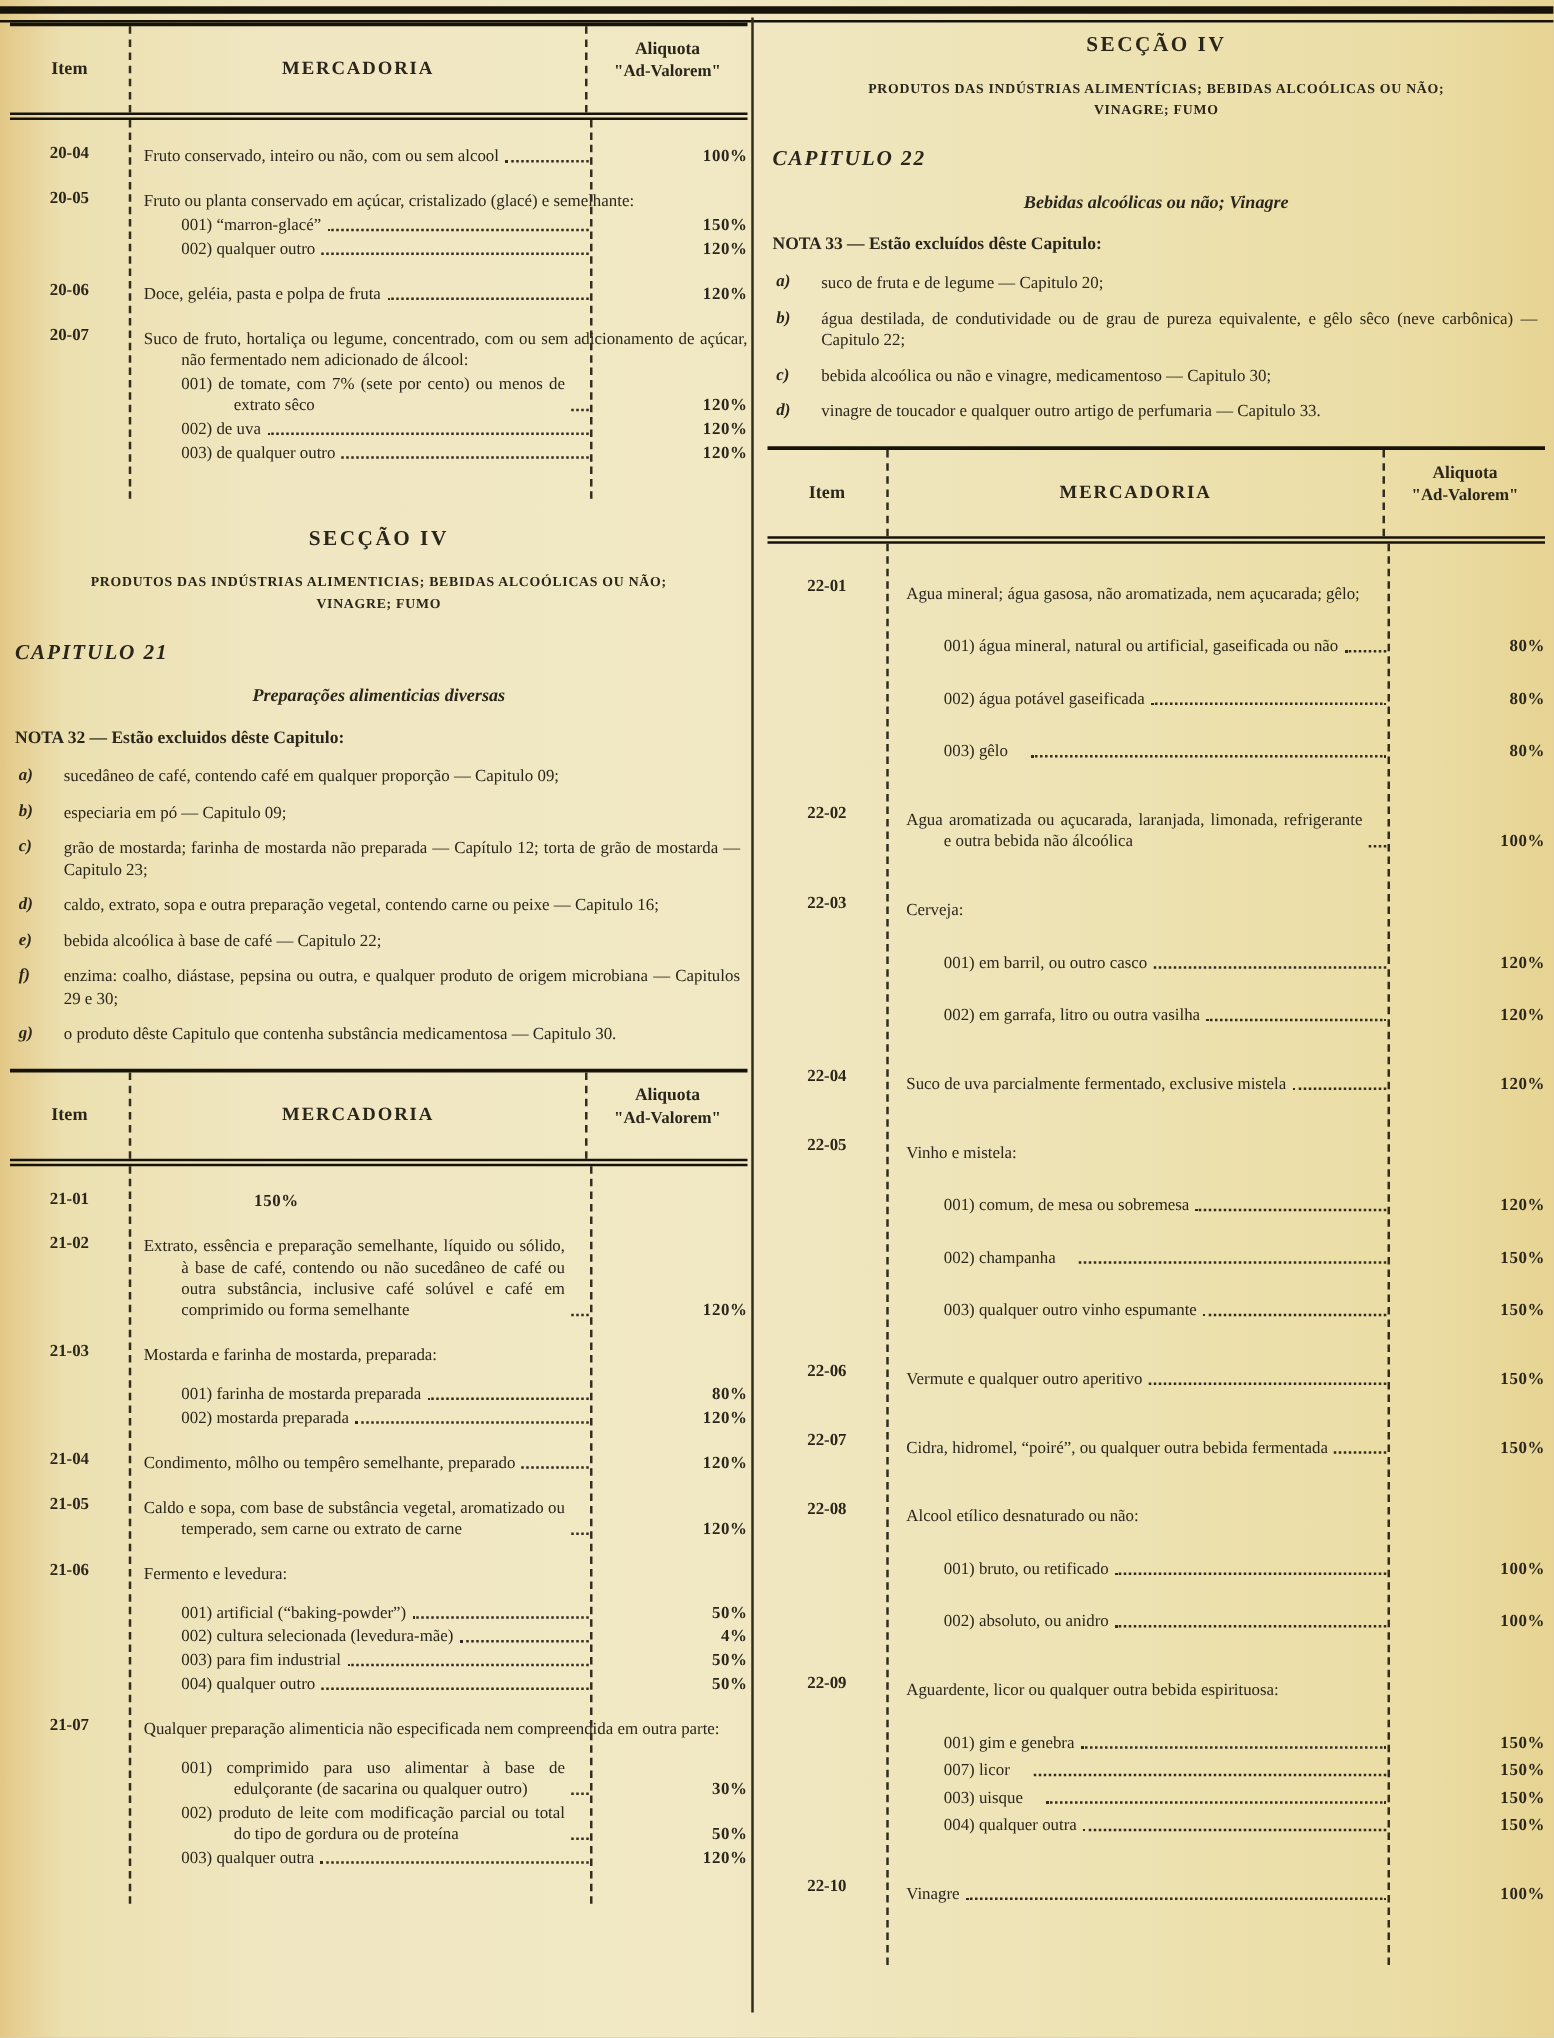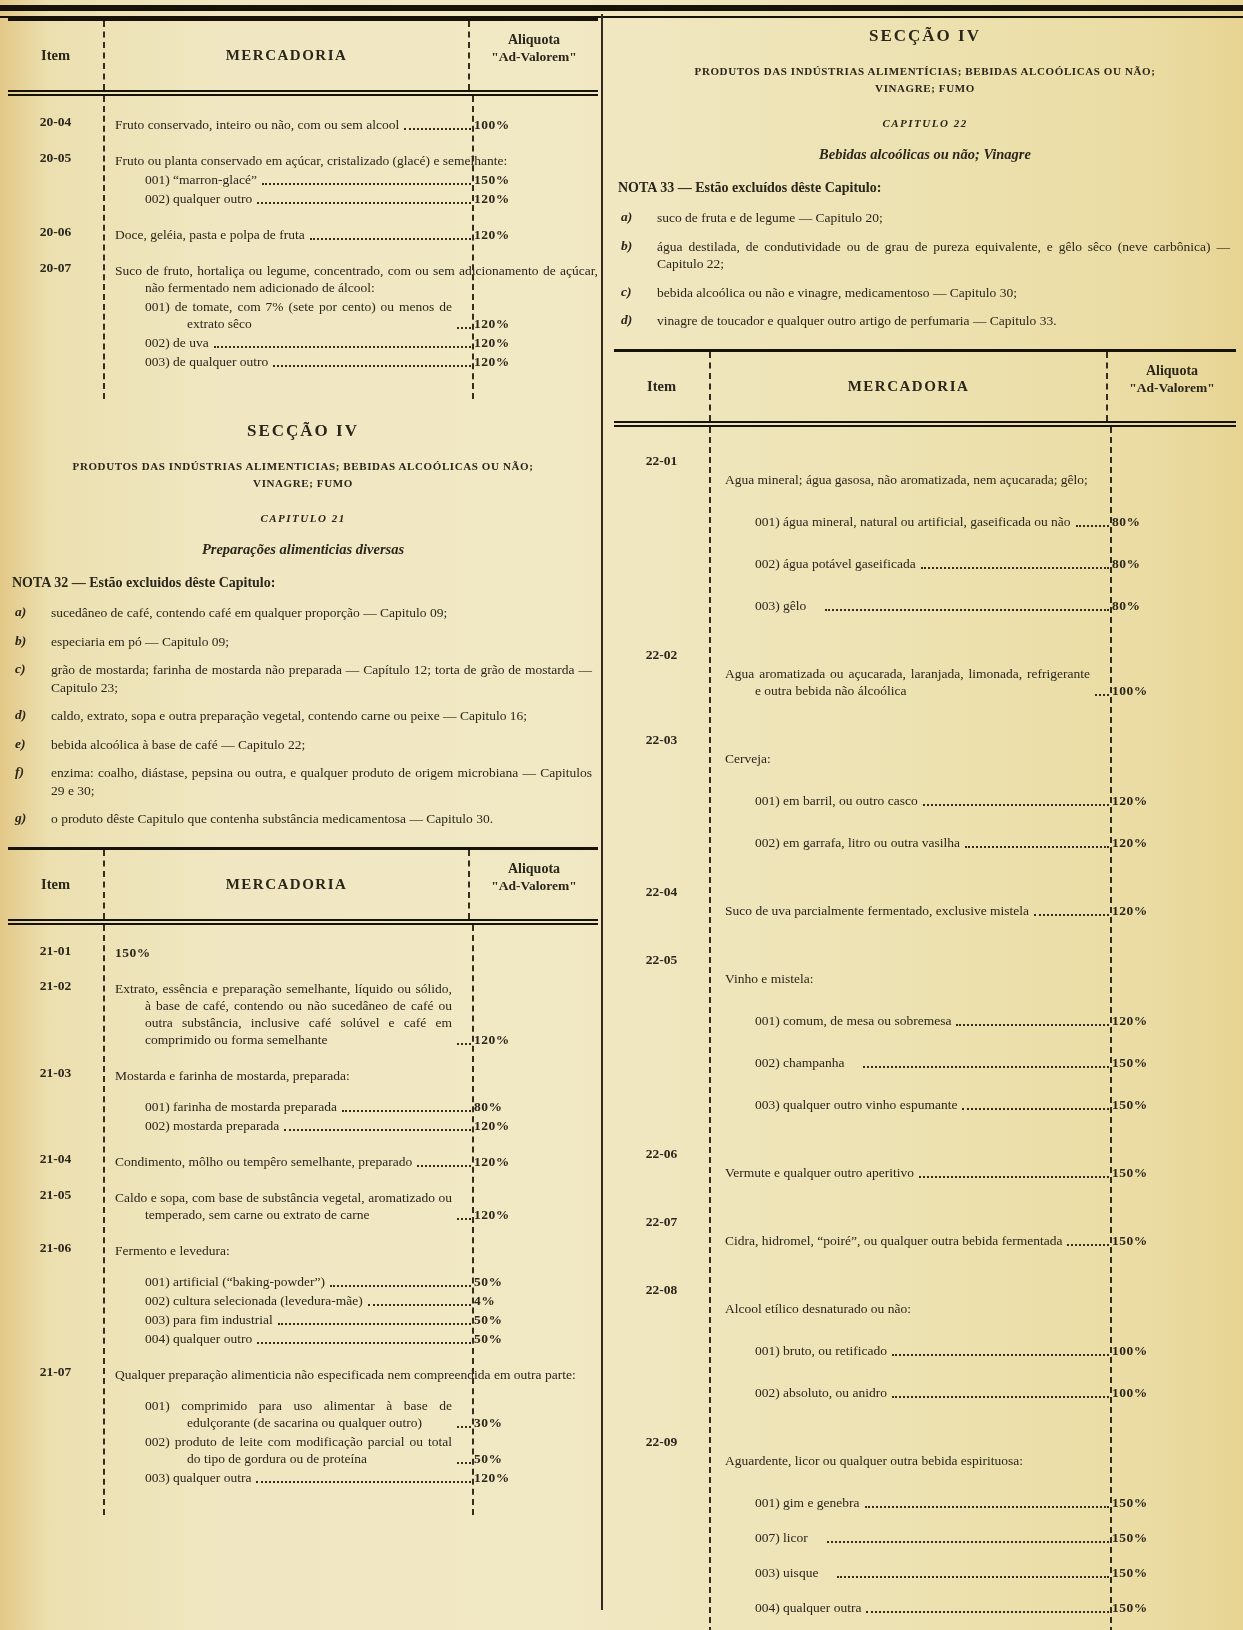--- a/index.html
+++ b/index.html
@@ -40,36 +40,36 @@
   .trow{display:flex;}
   .item-cell{width:95px;flex:0 0 95px;text-align:center;font-weight:bold;font-size:13.5px;}
   .row-body{flex:1;min-width:0;padding:0 0 0 12px;}
 
   .block{display:flex;margin-top:2px;}
   .left-part{flex:1;min-width:0;display:flex;}
   .t{text-align:justify;font-size:13.5px;line-height:1.26;padding-left:30px;text-indent:-30px;}
   .block.ind .left-part{padding-left:30px;}
   .block.ind .t{padding-left:42px;text-indent:-42px;}
   .leader{flex:1 0 14px;border-bottom:2px dotted #332c1f;margin:0 3px 3px 5px;align-self:flex-end;}
-  .rate{width:124px;flex:0 0 124px;align-self:flex-end;text-align:left;
+  .rate{width:124px;flex:0 0 124px;align-self:flex-end;text-align:right;
     font-weight:bold;font-size:13.5px;letter-spacing:0.5px;}
 
   .dense .trow{margin-bottom:17px;}
   .dense .block.gap{margin-top:14px;}
   .airy .tbody{padding:26px 0 16px;}
   .airy .trow{margin-bottom:33px;}
-  .airy .block{margin-top:18px;}
+  .airy .block{margin-top:5px;}
   .airy .block.gap{margin-top:25px;}
   .airy .row-body{padding-left:16px;}
 
   
   .section-block{padding:22px 4px 8px;}
   .sec-title{text-align:center;font-weight:bold;font-size:17px;letter-spacing:2px;margin-bottom:17px;}
   .sec-sub{text-align:center;font-weight:bold;font-size:11px;letter-spacing:0.6px;line-height:1.55;}
-  .chapter{text-align:center;font-weight:bold;font-style:italic;font-size:11px;letter-spacing:1.5px;margin:20px 0 17px;}
+  .chapter{text-align:left;font-weight:bold;font-style:italic;font-size:17px;letter-spacing:1.5px;margin:20px 0 17px;}
   .chapter-sub{text-align:center;font-weight:bold;font-style:italic;font-size:14.5px;margin-bottom:17px;}
   .note-heading{font-weight:bold;font-size:14px;margin:4px 0 13px;}
   .note{display:flex;margin-bottom:11px;font-size:13.5px;}
   .note-label{flex:0 0 36px;font-weight:bold;font-style:italic;padding-left:3px;}
   .note-text{flex:1;text-align:justify;line-height:1.3;padding-right:2px;}
 </style>
 </head>
 <body>
 
 <div class="page">

